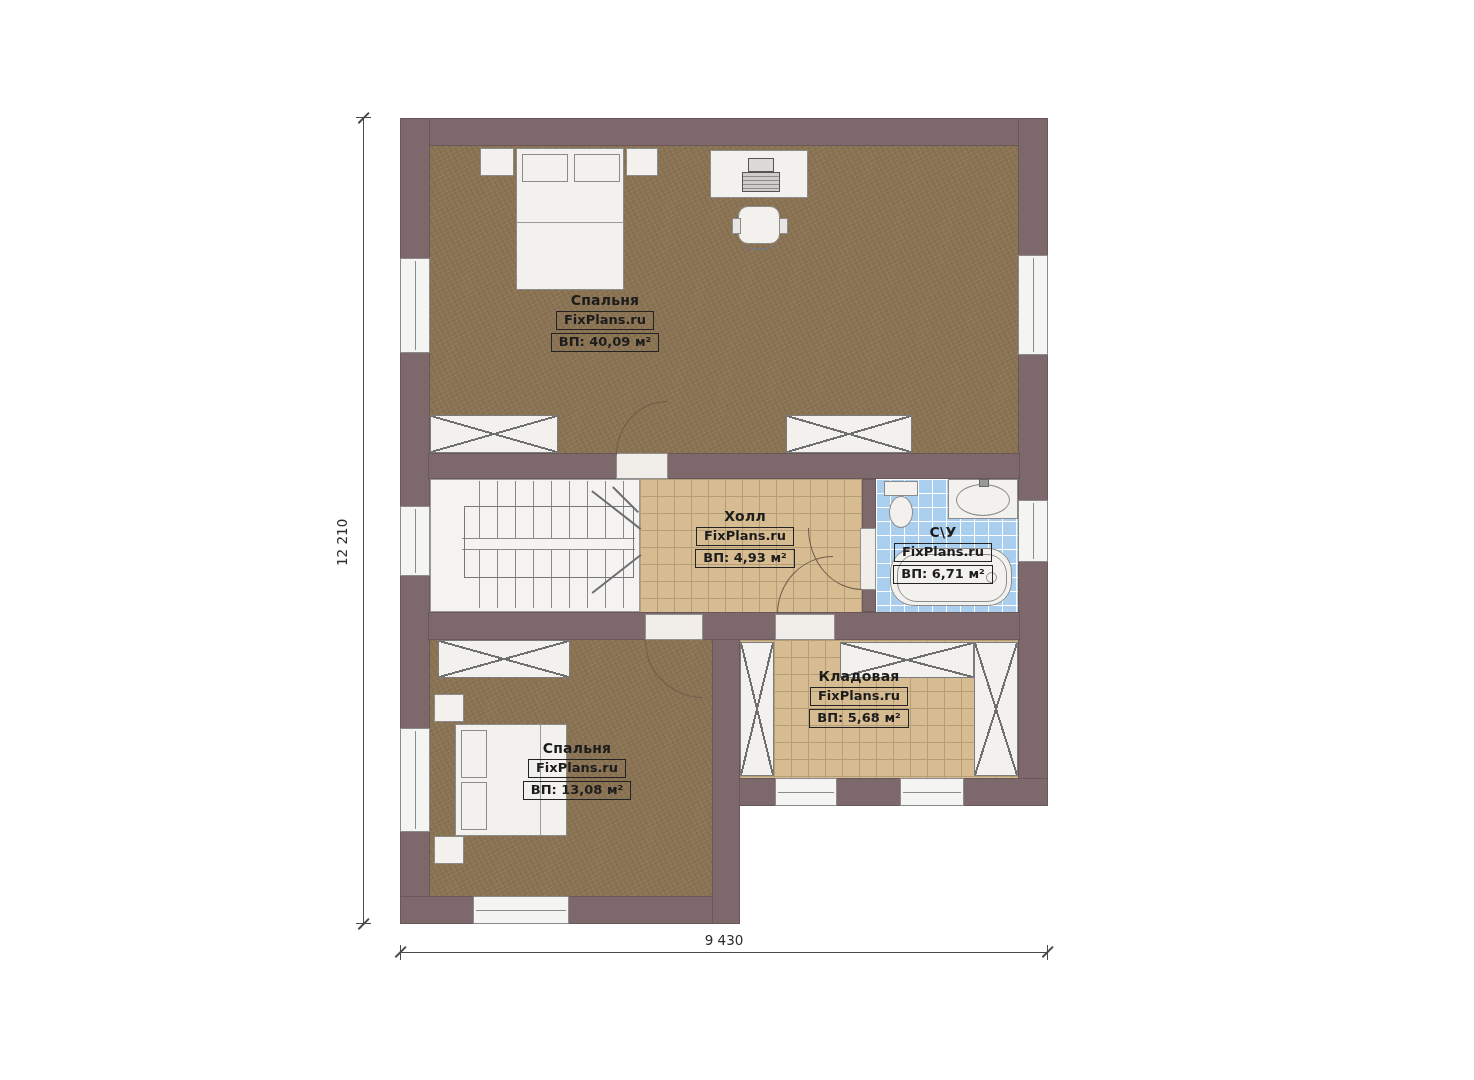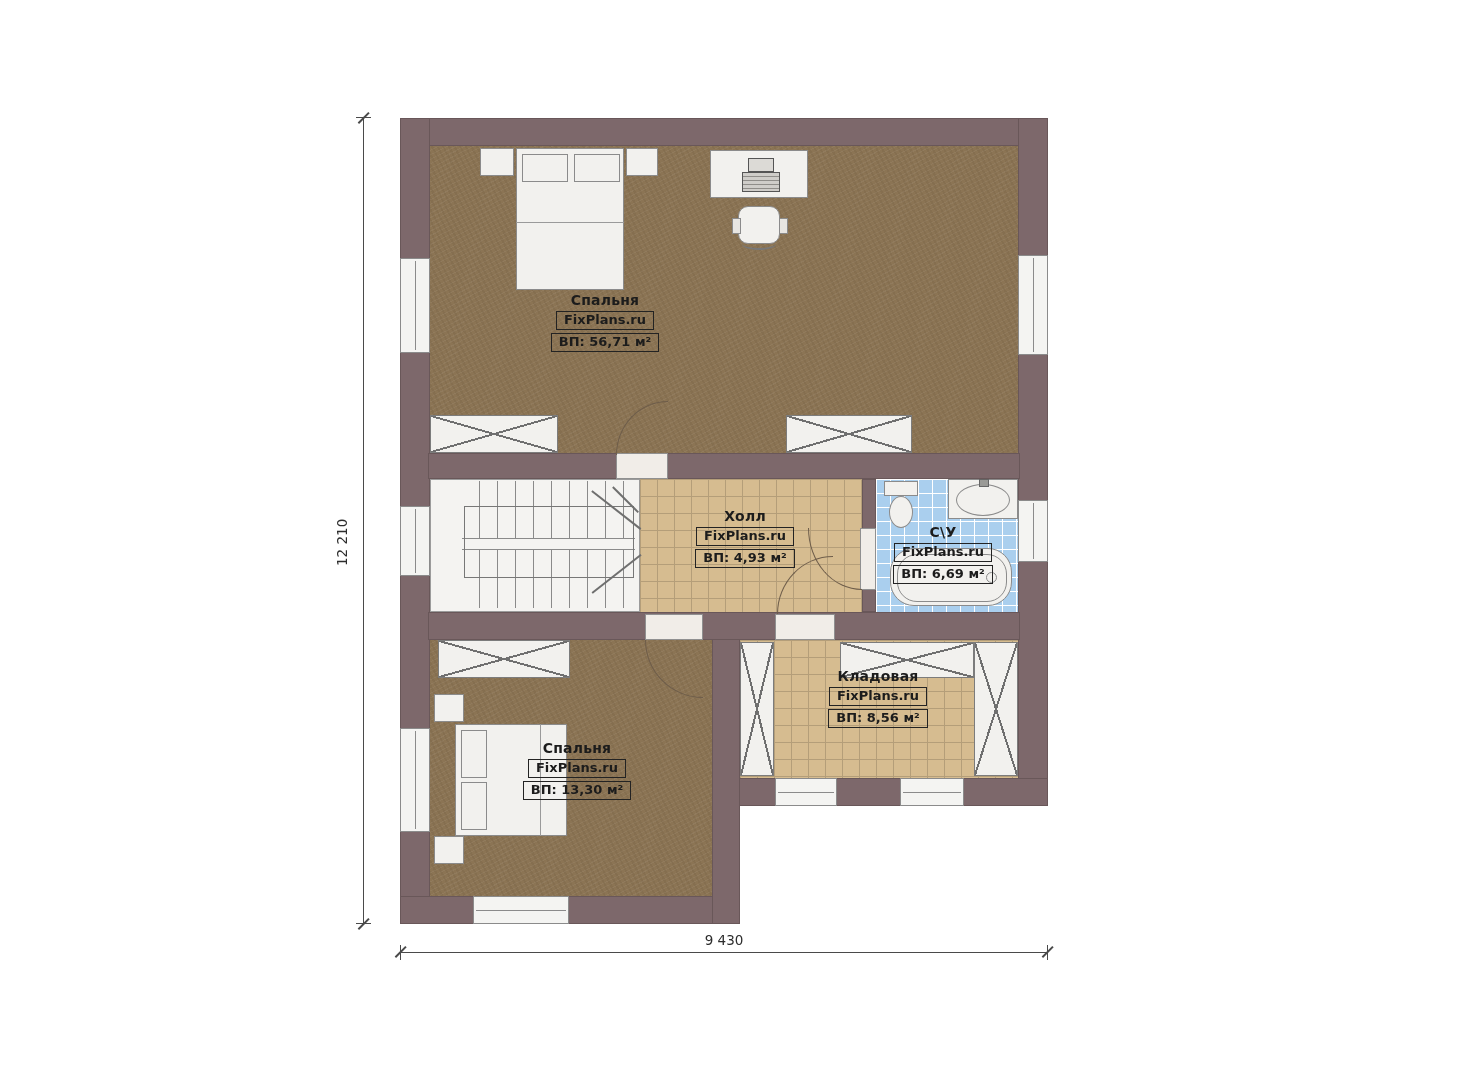--- a/index.html
+++ b/index.html
@@ -146,40 +146,40 @@
   <div class="fix" style="left:434px;top:694px;width:30px;height:28px"></div>
   <div class="fix" style="left:434px;top:836px;width:30px;height:28px"></div>
   <div class="fix" style="left:455px;top:724px;width:112px;height:112px"></div>
   <div class="fix" style="left:461px;top:730px;width:26px;height:48px"></div>
   <div class="fix" style="left:461px;top:782px;width:26px;height:48px"></div>
   <div class="abs" style="left:540px;top:724px;width:1px;height:112px;background:#9a9a9a"></div>
 
   <div class="label" style="left:515px;top:292px;width:180px">
     <div class="roomname">Спальня</div>
     <div><span class="tag">FixPlans.ru</span></div>
-    <div><span class="tag">ВП: 56,71 м²</span></div>
+    <div><span class="tag">ВП: 40,09 м²</span></div>
   </div>
 
   <div class="label" style="left:665px;top:508px;width:160px">
     <div class="roomname">Холл</div>
     <div><span class="tag">FixPlans.ru</span></div>
     <div><span class="tag">ВП: 4,93 м²</span></div>
   </div>
 
   <div class="label" style="left:868px;top:524px;width:150px">
     <div class="roomname">С\У</div>
     <div><span class="tag">FixPlans.ru</span></div>
-    <div><span class="tag">ВП: 6,69 м²</span></div>
+    <div><span class="tag">ВП: 6,71 м²</span></div>
   </div>
 
-  <div class="label" style="left:793px;top:668px;width:170px">
+  <div class="label" style="left:774px;top:668px;width:170px">
     <div class="roomname">Кладовая</div>
     <div><span class="tag">FixPlans.ru</span></div>
-    <div><span class="tag">ВП: 8,56 м²</span></div>
+    <div><span class="tag">ВП: 5,68 м²</span></div>
   </div>
 
   <div class="label" style="left:487px;top:740px;width:180px">
     <div class="roomname">Спальня</div>
     <div><span class="tag">FixPlans.ru</span></div>
-    <div><span class="tag">ВП: 13,30 м²</span></div>
+    <div><span class="tag">ВП: 13,08 м²</span></div>
   </div>
 
 </div>
 
 </body></html>

